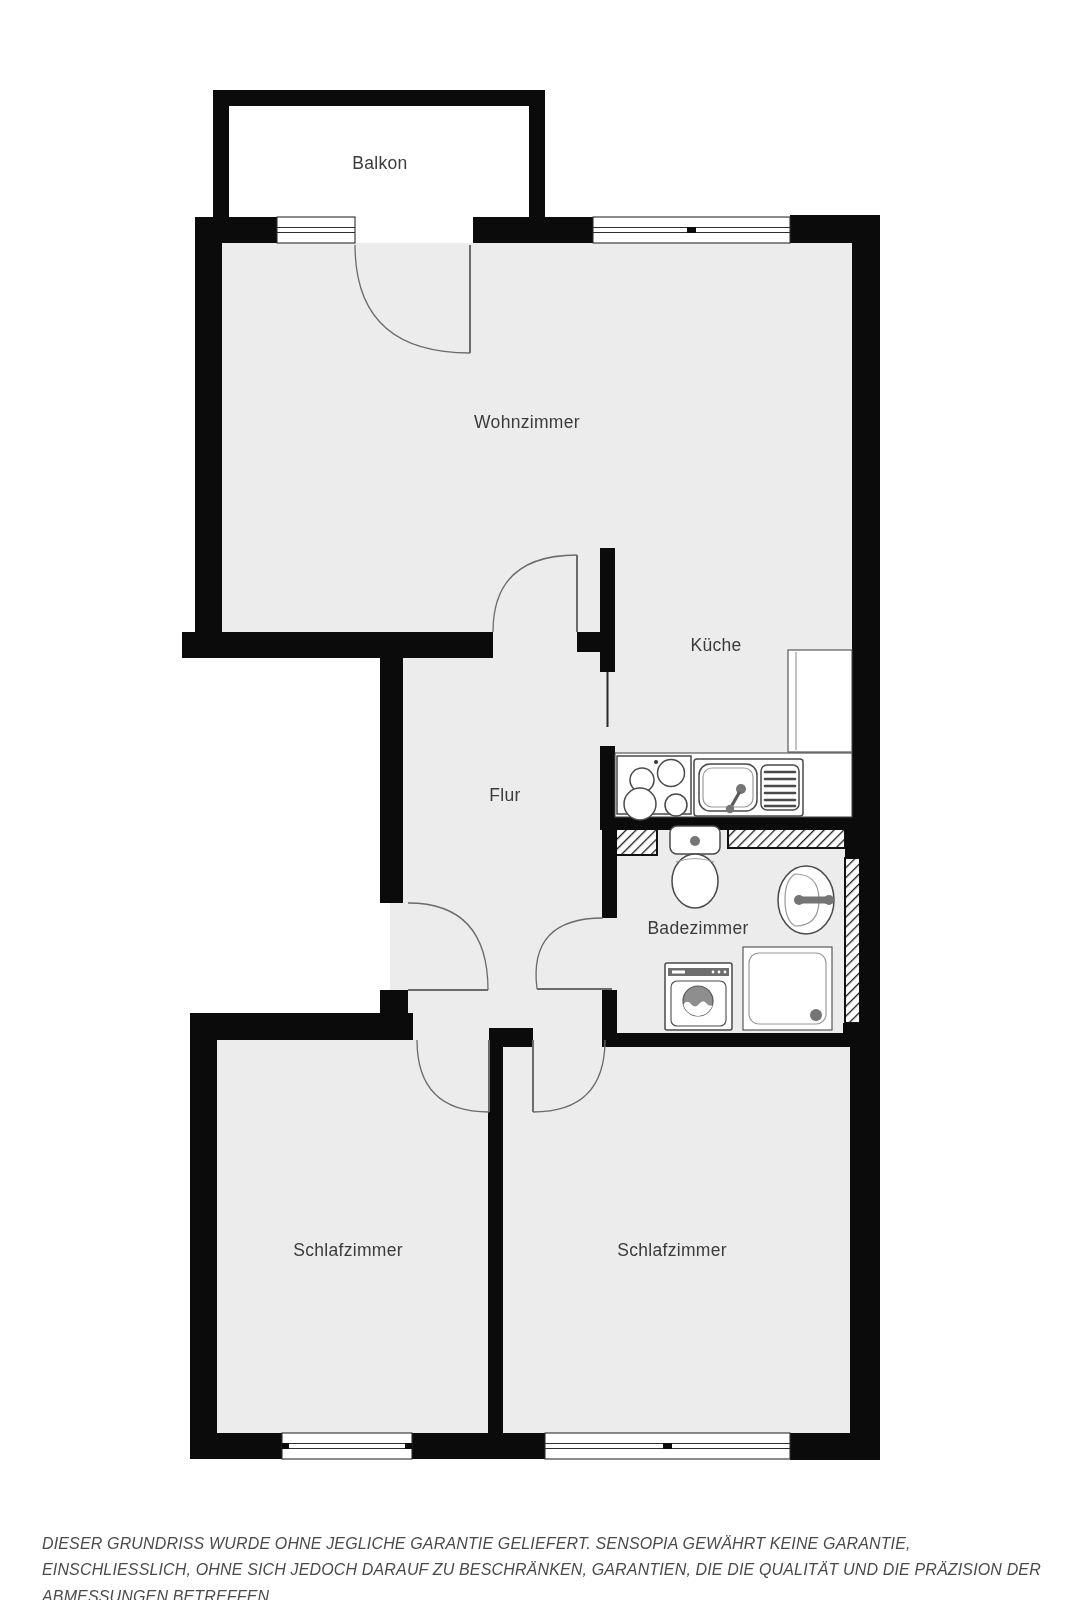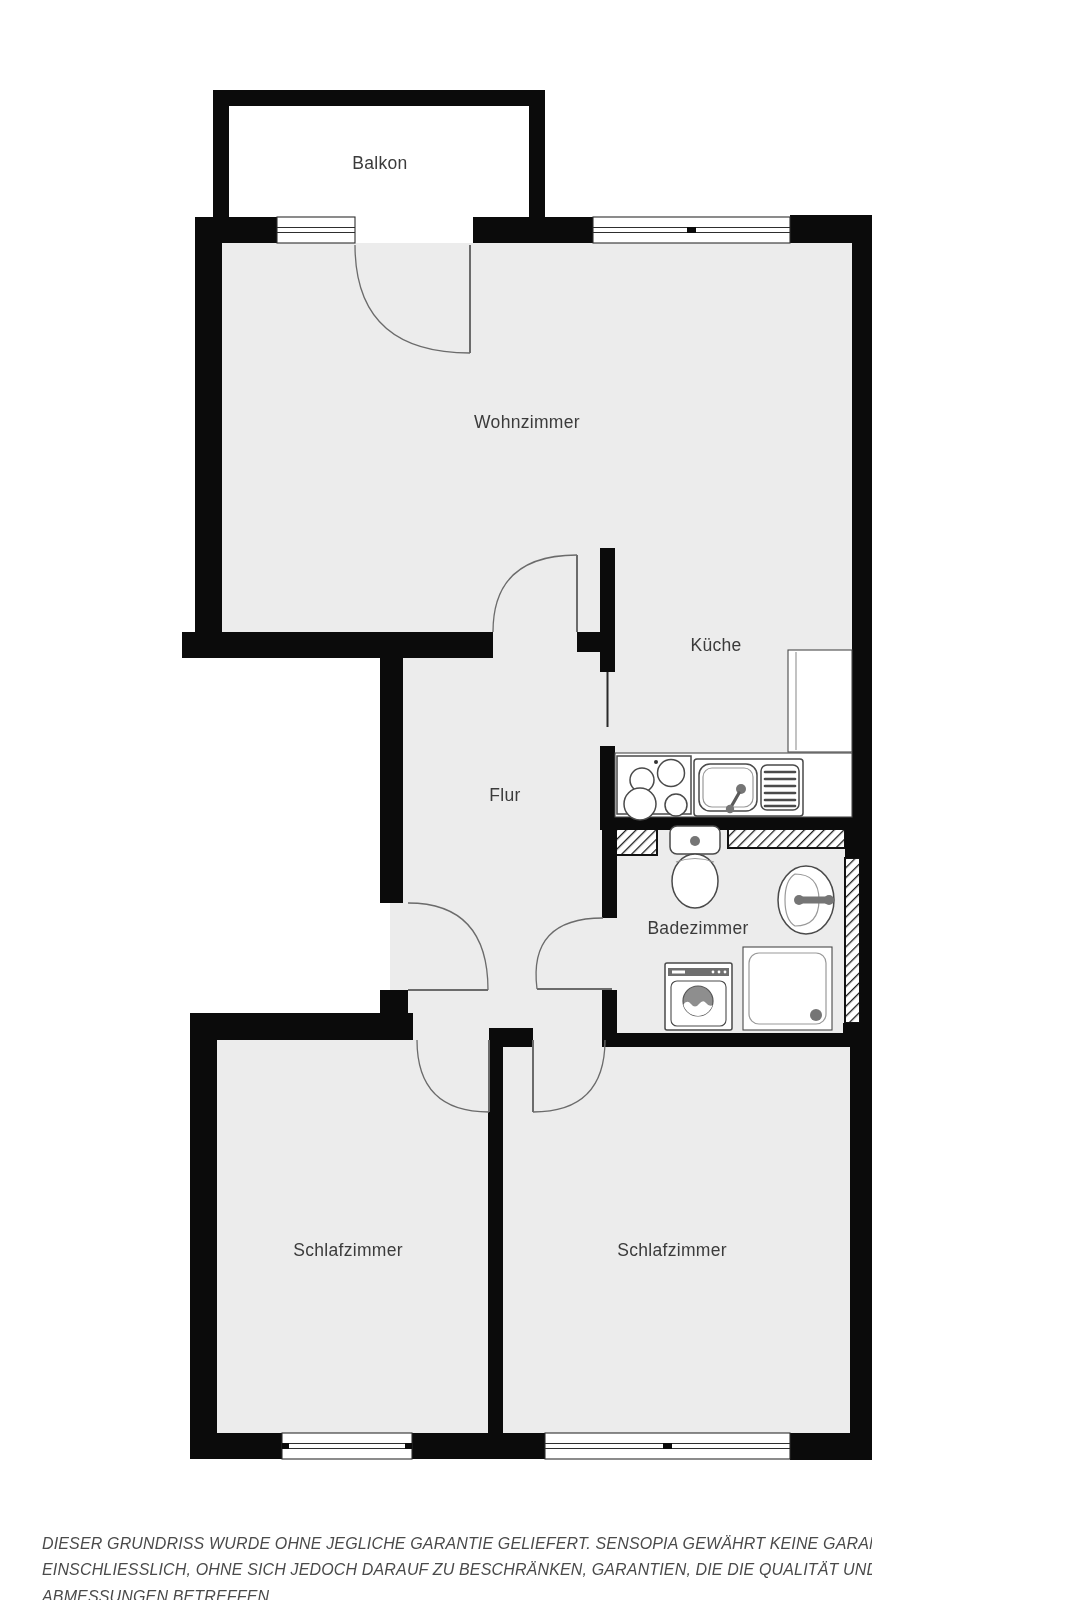--- a/index.html
+++ b/index.html
@@ -2,21 +2,21 @@
 <html style="--c-background: #ffffff; --c-floor: #ececec; --c-wall: #0b0b0b; --c-room-label: #3b3b3b; --c-fixture-stroke: #4a4a4a; --c-fixture-light: #9a9a9a; --c-door-stroke: #6b6b6b; --c-appliance-dark: #757575; --c-disclaimer-text: #4a4a4a;"><head>
 <meta charset="utf-8">
 <style>
   :root{
     --c-background:#ffffff; --c-floor:#ececec; --c-wall:#0b0b0b; --c-room-label:#3b3b3b;
     --c-fixture-stroke:#4a4a4a; --c-fixture-light:#9a9a9a; --c-door-stroke:#6b6b6b;
     --c-appliance-dark:#757575; --c-disclaimer-text:#4a4a4a;
   }
   html,body{margin:0;padding:0;}
   body{font-family:"Liberation Sans", sans-serif; background:#fff;}
-  .page{position:relative;width:872px;height:1600px;background:var(--c-background);overflow:hidden;}
+  .page{position:relative;width:1067px;height:1600px;background:var(--c-background);overflow:hidden;}
   .plan-svg{position:absolute;left:0;top:0;}
   .floor{fill:var(--c-floor);}
   .balcony-floor{fill:#ffffff;}
   .wall{fill:var(--c-wall);}
   .hatch-rect{fill:url(#hatch);stroke:#111;stroke-width:2;}
   .win-bg{fill:#ffffff;stroke:#2e2e2e;stroke-width:1.1;}
   .win-line{stroke:#2e2e2e;stroke-width:1.1;}
   .win-tick{fill:#0b0b0b;}
   .fix{stroke:var(--c-fixture-stroke);stroke-width:1.5;fill:#ffffff;}
   .fix-thin{stroke:var(--c-fixture-stroke);stroke-width:1.1;fill:#ffffff;}

